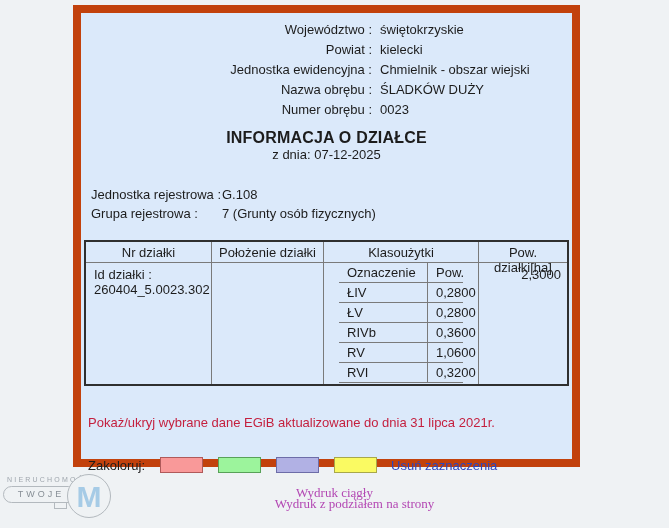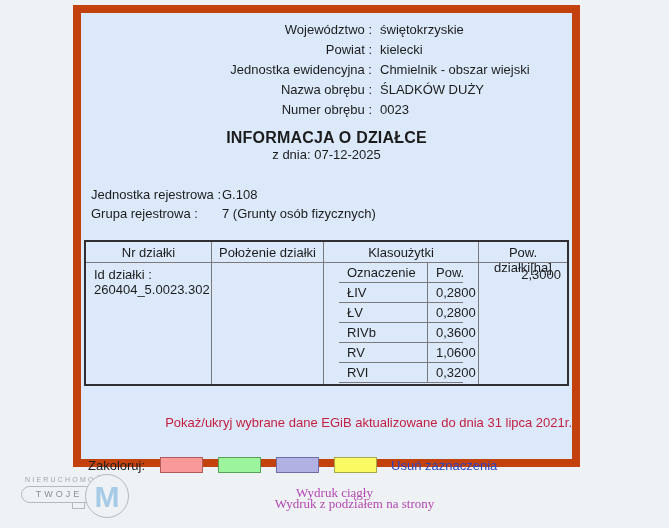--- a/index.html
+++ b/index.html
@@ -28,28 +28,28 @@
   .pt-h { text-align:center; padding-top:3px; border-bottom:1px solid #7a7a7a; }
   .pt-h + .pt-h, .pt-c + .pt-c { border-left:1px solid #7a7a7a; }
   .pt-c { overflow:hidden; }
   .cell-nr { padding:4px 2px 0 8px; line-height:15px; white-space:nowrap; }
   .cell-area { text-align:right; padding:4px 6px 0 0; }
   .subtable { margin:0 15px; }
   .subrow { display:grid; grid-template-columns:88px 1fr; height:20px; border-bottom:1px solid #7a7a7a; }
   .subrow > span { padding-left:8px; line-height:19px; display:block; }
   .subrow > span + span { border-left:1px solid #7a7a7a; }
   
-  .egib { margin:29px 0 0 7px; color:var(--egib-red,#c41f3e); cursor:pointer; line-height:15px;text-align:right; }
+  .egib { margin:29px 0 0 7px; color:var(--egib-red,#c41f3e); cursor:pointer; line-height:15px; }
   
   .colorize { margin:27px 0 0 7px; display:flex; align-items:flex-end; }
   .swatch { width:43px; height:16px; border:1px solid #888; margin-left:15px; cursor:pointer; }
   .swatch:first-of-type { margin-left:3px; }
   .clear-link { margin-left:14px; color:var(--link-blue,#2b45c0); cursor:pointer; }
   
-  .logo { position:absolute; left:20px; top:475px; width:115px; height:50px; cursor:pointer; }
+  .logo { position:absolute; left:2px; top:475px; width:115px; height:50px; cursor:pointer; }
   .logo-top { font-size:7px; letter-spacing:2.2px; color:#9fa6ad; margin-left:5px; line-height:9px; }
   .logo-key { position:relative; width:115px; height:40px; }
   .stadium { position:absolute; left:1px; top:2px; width:74px; height:17px;
     border:1px solid #b3b9be; border-radius:9px; text-align:center;
     font-size:9px; letter-spacing:3px; color:#878f96; line-height:15px; padding-left:2px; }
   .tooth { position:absolute; left:52px; top:18px; width:13px; height:7px;
     border:1px solid #b3b9be; border-top:none; background:var(--page-bg,#eff2f4); }
   .circle { position:absolute; left:65px; top:-10px; width:44px; height:44px;
     border:1px solid #b3b9be; border-radius:50%; background:var(--page-bg,#eff2f4);
     text-align:center; }

